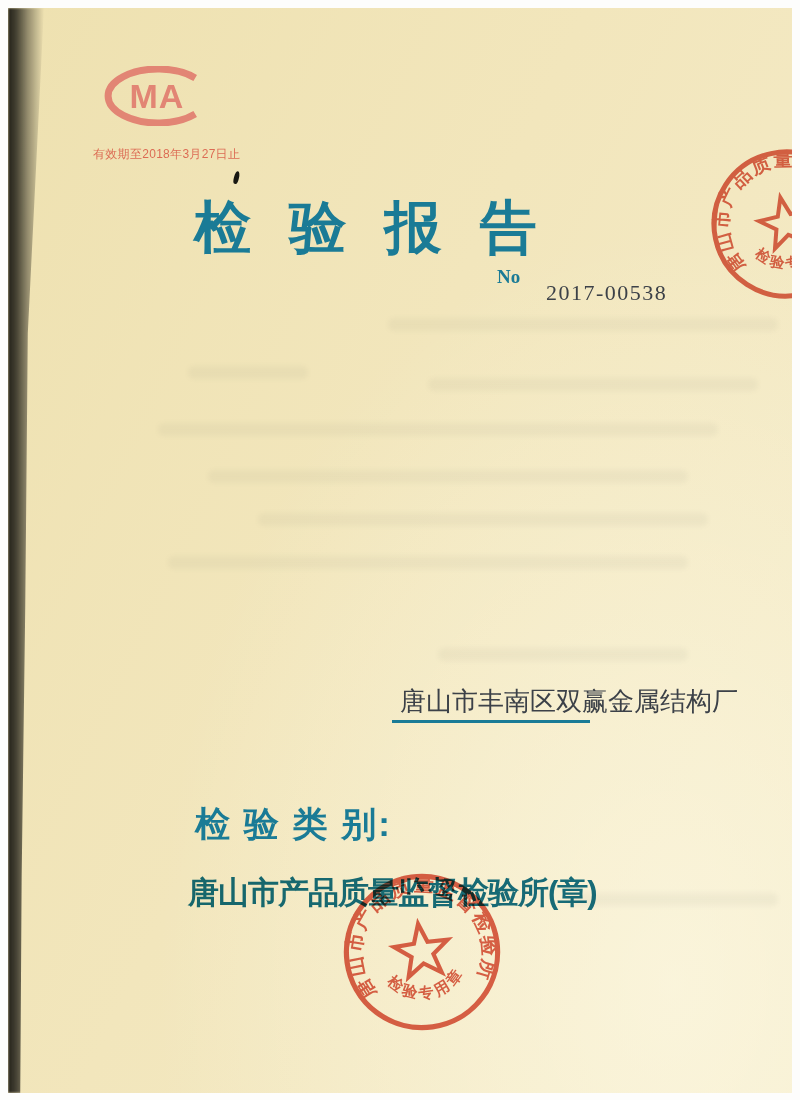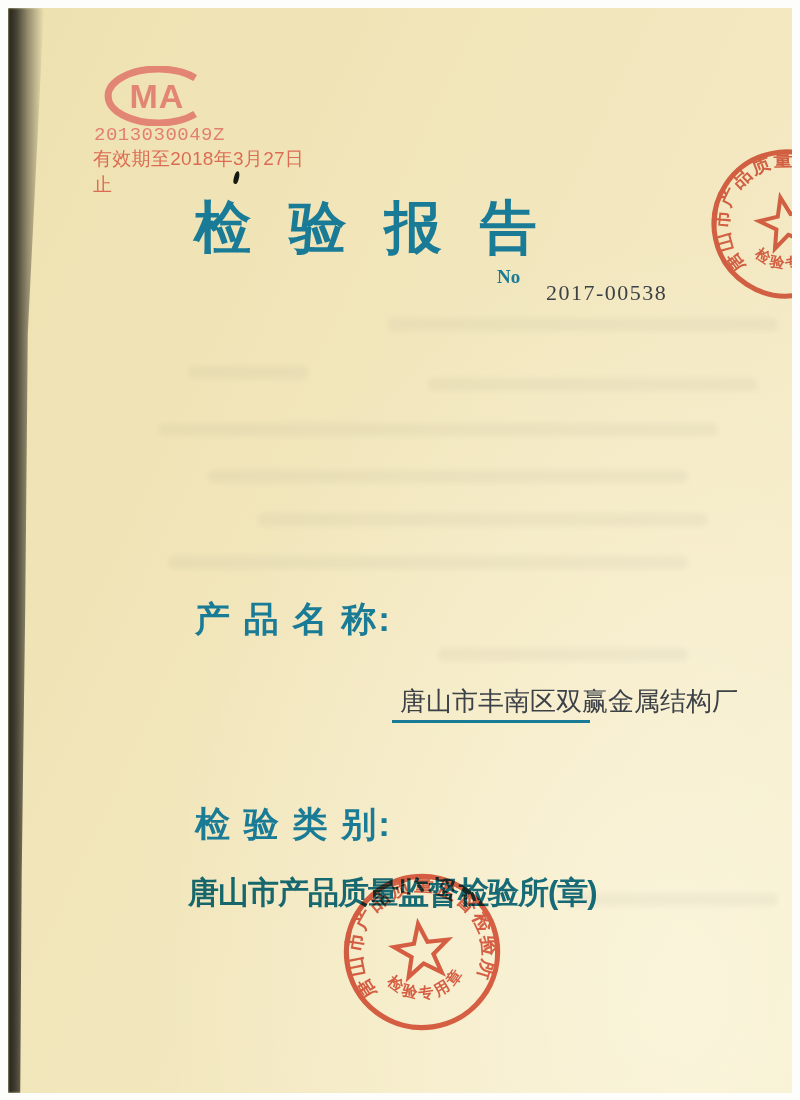--- a/index.html
+++ b/index.html
@@ -42,21 +42,21 @@
   .cma-svg{position:absolute;left:96px;top:58px;width:112px;height:60px;opacity:.85;}
   .cma-oval{fill:none;stroke:var(--cma-red);stroke-width:7px;}
   .cma-ma{fill:var(--cma-red);font-family:"Liberation Sans",sans-serif;font-weight:bold;font-size:34px;letter-spacing:1px;}
   .cma-license{
     position:absolute;left:86px;top:116px;width:200px;
     font-family:"Liberation Mono", monospace;font-size:19px;letter-spacing:.5px;
     color:var(--cma-red);opacity:.9;
   }
   .cma-valid{
     position:absolute;left:85px;top:138px;width:220px;
-    font-size:19px;color:var(--stamp-red);opacity:.85;letter-spacing:.3px;
+    font-size:12px;color:var(--stamp-red);opacity:.85;letter-spacing:.3px;
   }
   
   .title{
     position:absolute;left:186px;top:184px;
     font-family:"Liberation Serif", serif;font-weight:bold;
     font-size:57px;line-height:72px;letter-spacing:12px;
     color:var(--teal);white-space:nowrap;
   }
   .no-label{
     position:absolute;left:489px;top:258px;
@@ -112,39 +112,37 @@
   <div class="bleed" style="left:250px;top:505px;width:450px"></div>
   <div class="bleed" style="left:160px;top:548px;width:520px"></div>
   <div class="bleed" style="left:430px;top:640px;width:250px"></div>
   <div class="bleed" style="left:560px;top:885px;width:210px"></div>
   <div class="ink-mark"></div>
 
   <svg class="cma-svg" viewBox="0 0 112 60">
     <path class="cma-oval" d="M 91.2,11.9 A 50,27 0 1 0 91.2,48.1"></path>
     <text class="cma-ma" x="53" y="42" text-anchor="middle">MA</text>
   </svg>
-  <div class="cma-license">2013030049Z</div>
   <div class="cma-valid">有效期至2018年3月27日止</div>
 
   <div class="title">检 验 报 告</div>
   <div class="no-label">No</div>
   <div class="no-value">2017-00538</div>
 
   <svg class="seal seal-top-right" viewBox="0 0 160 160">
     <defs>
       <path id="arcTop1" d="M 32.5,113.3 A 58,58 0 1 1 127.5,113.3"></path>
       <path id="arcBot1" d="M 40.1,98.6 A 44,44 0 0 0 119.9,98.6"></path>
     </defs>
     <circle class="seal-ring" cx="80" cy="80" r="72"></circle>
     <path class="seal-star" d="M80,53 L86.5,71.1 L105.7,71.7 L90.5,83.4 L95.9,101.8 L80,91 L64.1,101.8 L69.5,83.4 L54.3,71.7 L73.5,71.1 Z"></path>
     <text class="seal-ring-text"><textPath href="#arcTop1" startOffset="50%" text-anchor="middle">唐山市产品质量监督检验所</textPath></text>
     <text class="seal-bottom-text"><textPath href="#arcBot1" startOffset="50%" text-anchor="middle">检验专用章</textPath></text>
   </svg>
 
-  <div class="field-label fl-1">产 品 名 称:</div>
 
   <div class="field-value fv-2">唐山市丰南区双赢金属结构厂</div>
 
   <div class="field-label fl-3">检 验 类 别:</div>
 
   <div class="issuer">唐山市产品质量监督检验所(章)</div>
 
   <svg class="seal seal-bottom" viewBox="0 0 160 160">
     <defs>
       <path id="arcTop2" d="M 32.5,113.3 A 58,58 0 1 1 127.5,113.3"></path>

